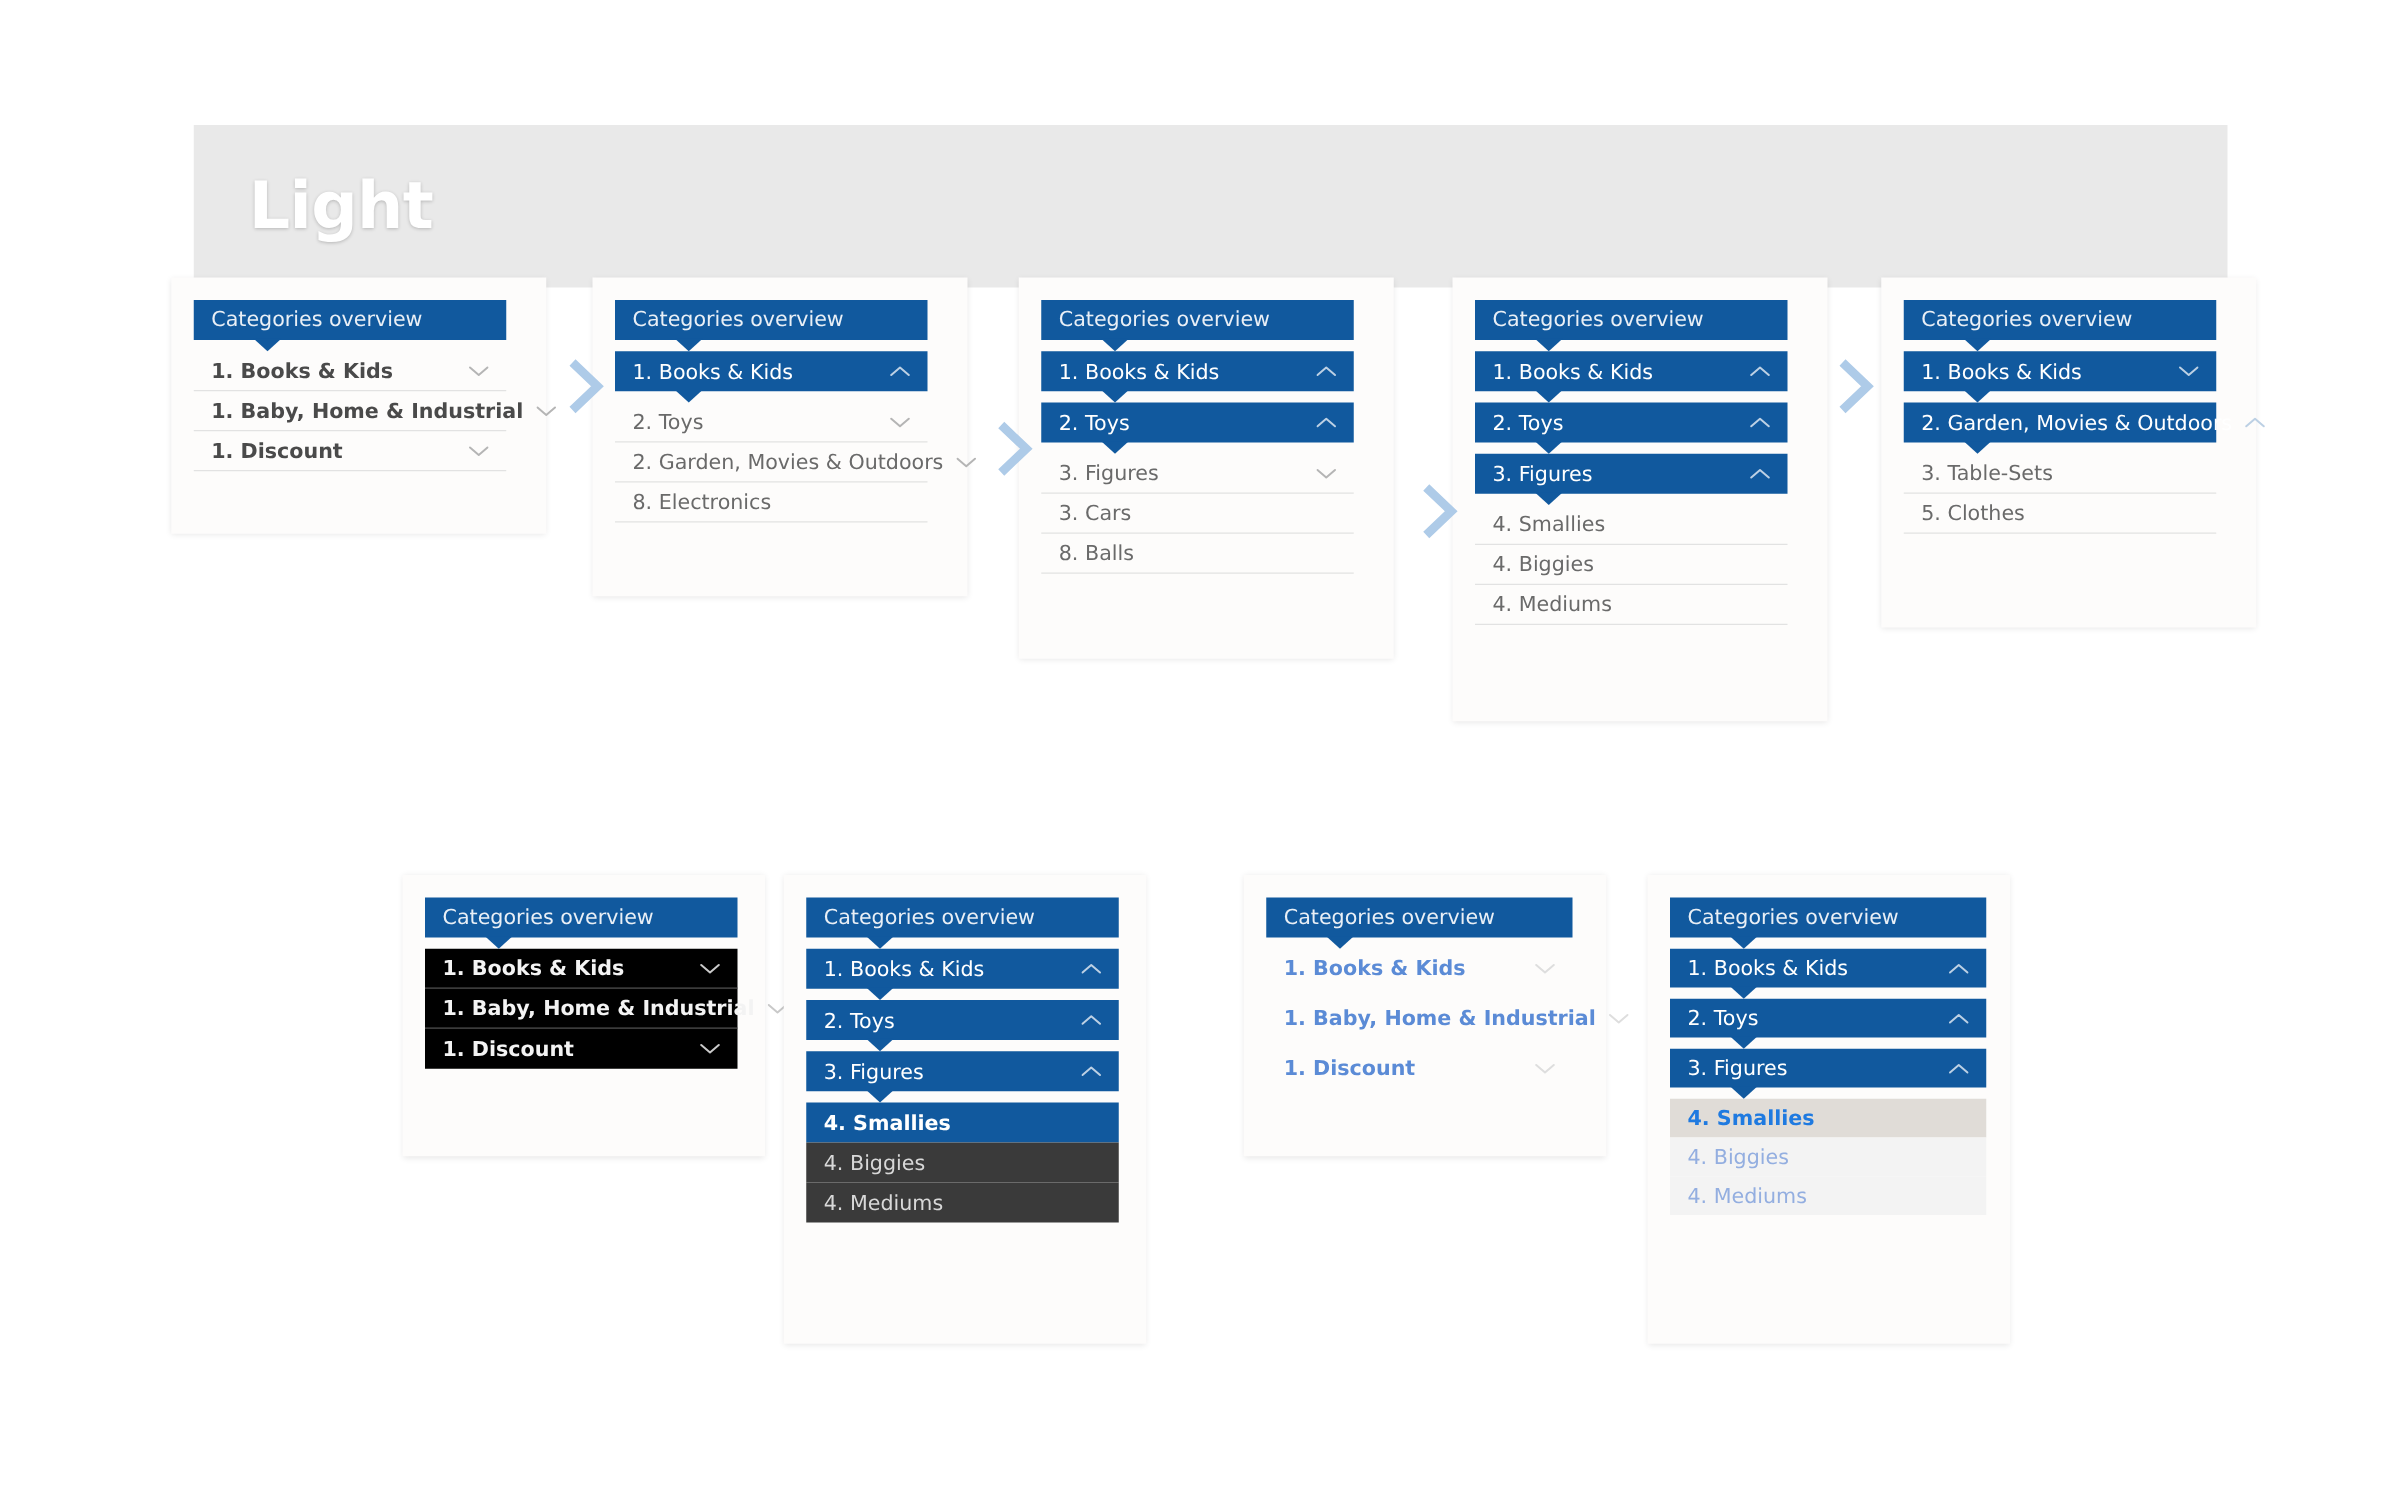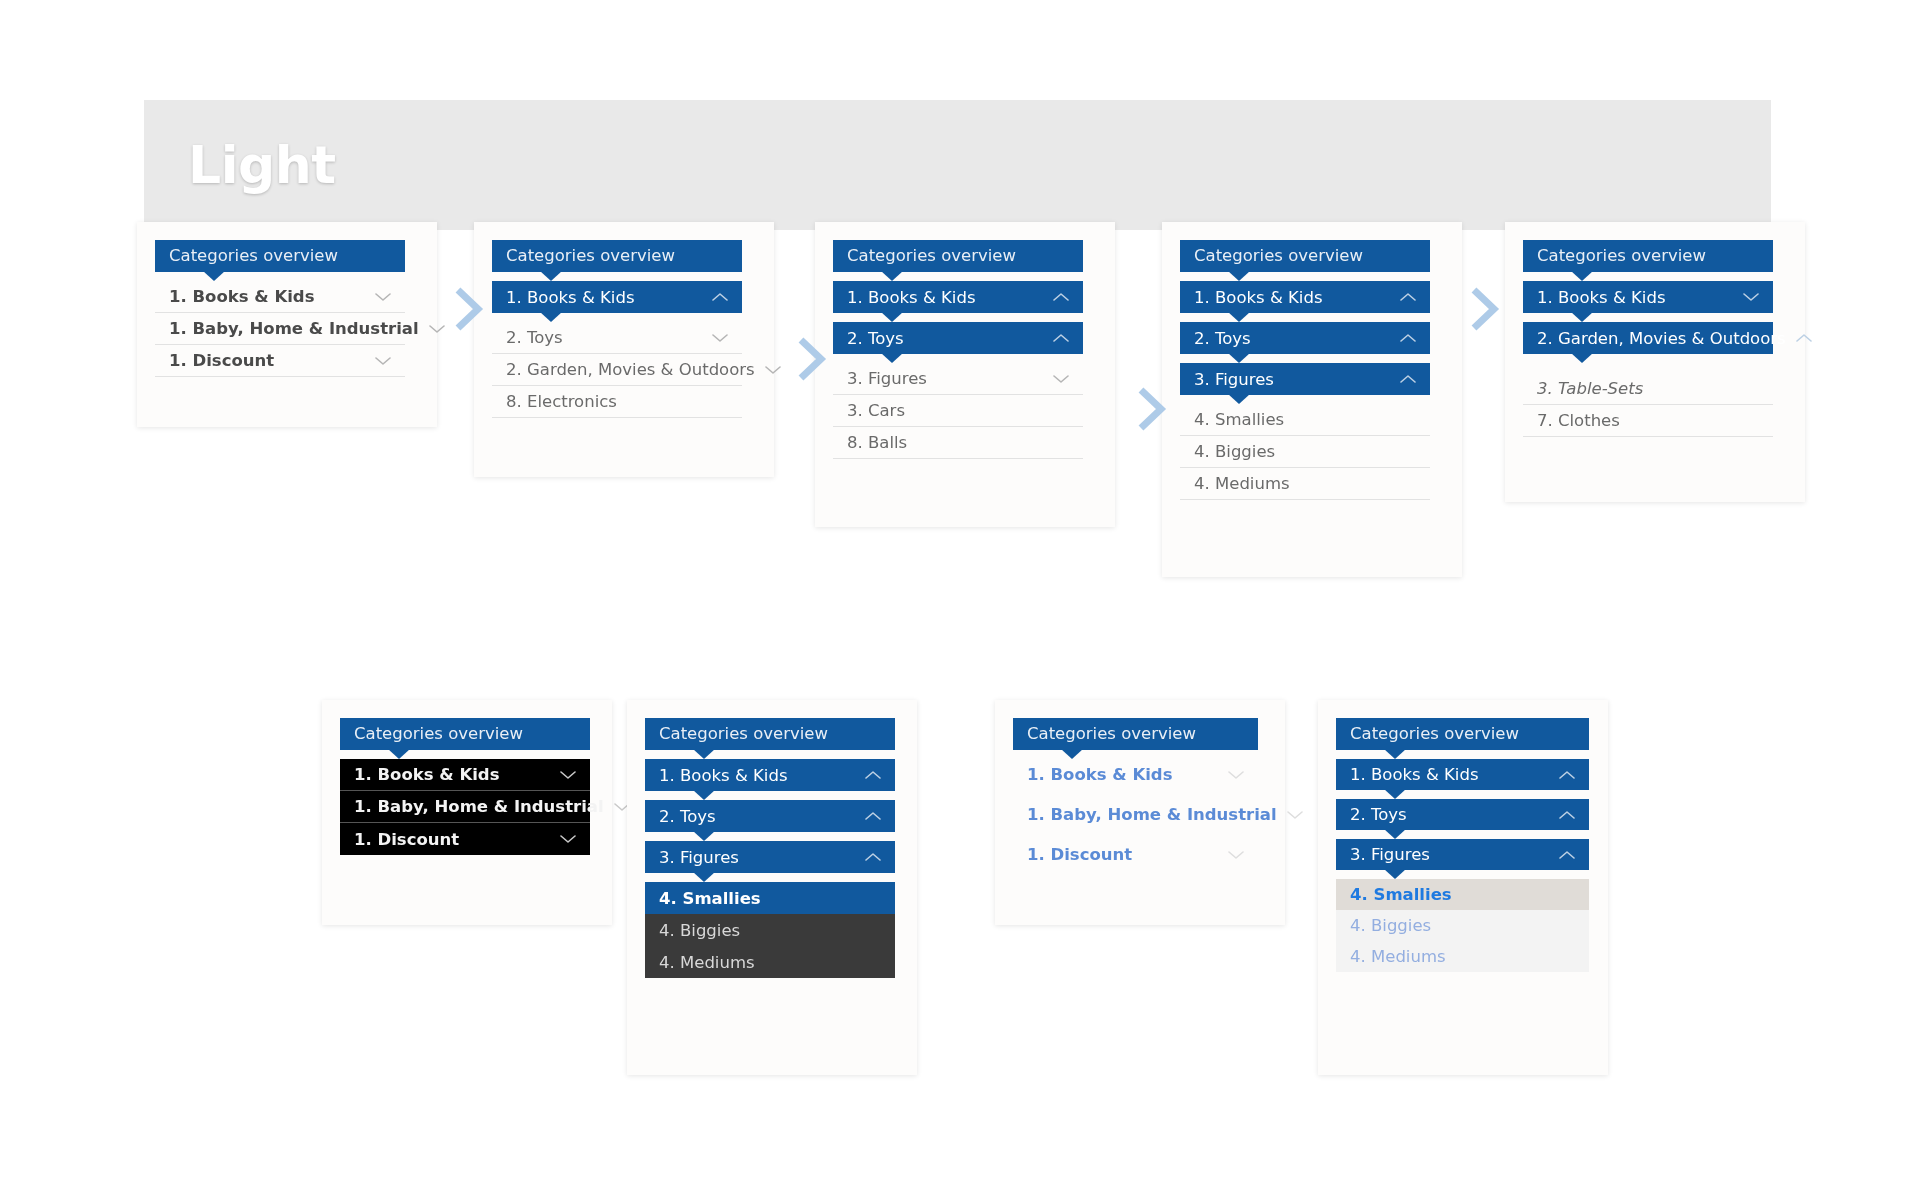--- a/index.html
+++ b/index.html
@@ -109,21 +109,21 @@
 
   
   .arrow { position: absolute; }
   .arrow svg { display: block; }
 </style>
 </head>
 <body>
 
 <div class="stage">
 
-  <div class="banner" style="left:144px; top:100px; width:1627px; height:130px;padding-left:44px;">
+  <div class="banner" style="left:155px; top:100px; width:1627px; height:130px;padding-left:44px;">
     <div class="banner-title light">Light</div>
   </div>
 
 
 
   <div class="panel theme-light" style="left:137px; top:222px; width:300px; height:205px;">
       <div class="panel-inner">
         <div class="cat-head" style="width:250px; margin-left:18px;"><span>Categories overview</span><span class="notch"></span></div>
         <div class="row plain lvl1 sep" style="width:250px; margin-left:18px; margin-top:9px;">
           <span class="label">1. Books &amp; Kids</span>
@@ -280,25 +280,25 @@
         </div>
         <div class="row active lvl2" style="width:250px; margin-left:18px; margin-top:9px;">
           <span class="label">2. Garden, Movies &amp; Outdoors</span>
           <span class="chev">
             <svg width="16" height="10" viewBox="0 0 16 10">
               <path d="M1 8 L8 2 L15 8" fill="none" stroke="#bcd0e4" stroke-width="1.6" stroke-linecap="round" stroke-linejoin="round"></path>
             </svg>
           </span>
           <span class="notch"></span>
         </div>
-        <div class="row plain lvl3 sep" style="width:250px; margin-left:18px; margin-top:19px;font-style:italic;">
+        <div class="row plain lvl3 sep" style="width:250px; margin-left:18px; margin-top:9px;">
           <span class="label">3. Table-Sets</span>
         </div>
         <div class="row plain lvl3 sep" style="width:250px; margin-left:18px; margin-top:0px;">
-          <span class="label">7. Clothes</span>
+          <span class="label">5. Clothes</span>
         </div>
       </div>
     </div>
 
   <div class="panel theme-dark" style="left:322px; top:700px; width:290px; height:225px;">
       <div class="panel-inner">
         <div class="cat-head" style="width:250px; margin-left:18px;"><span>Categories overview</span><span class="notch"></span></div>
         <div class="row plain lvl1 sep" style="width:250px; margin-left:18px; margin-top:9px;">
           <span class="label">1. Books &amp; Kids</span>
           <span class="chev">

